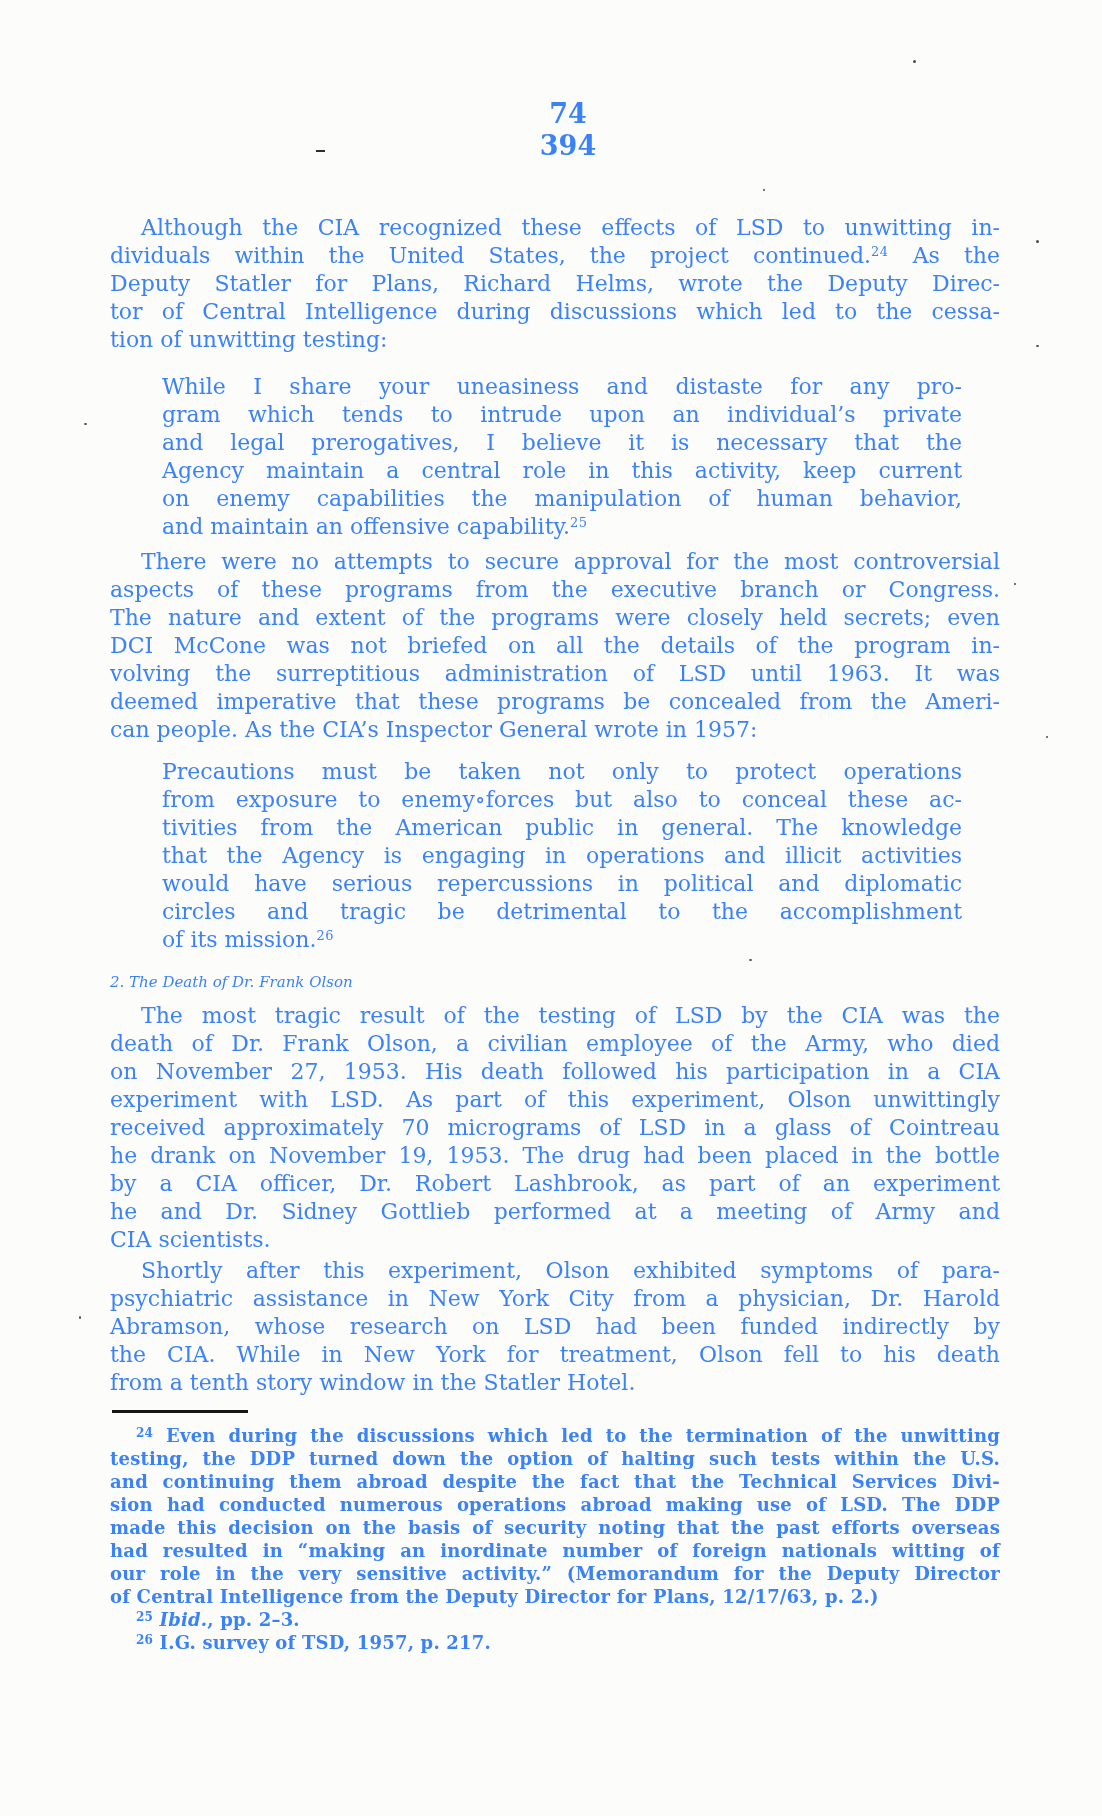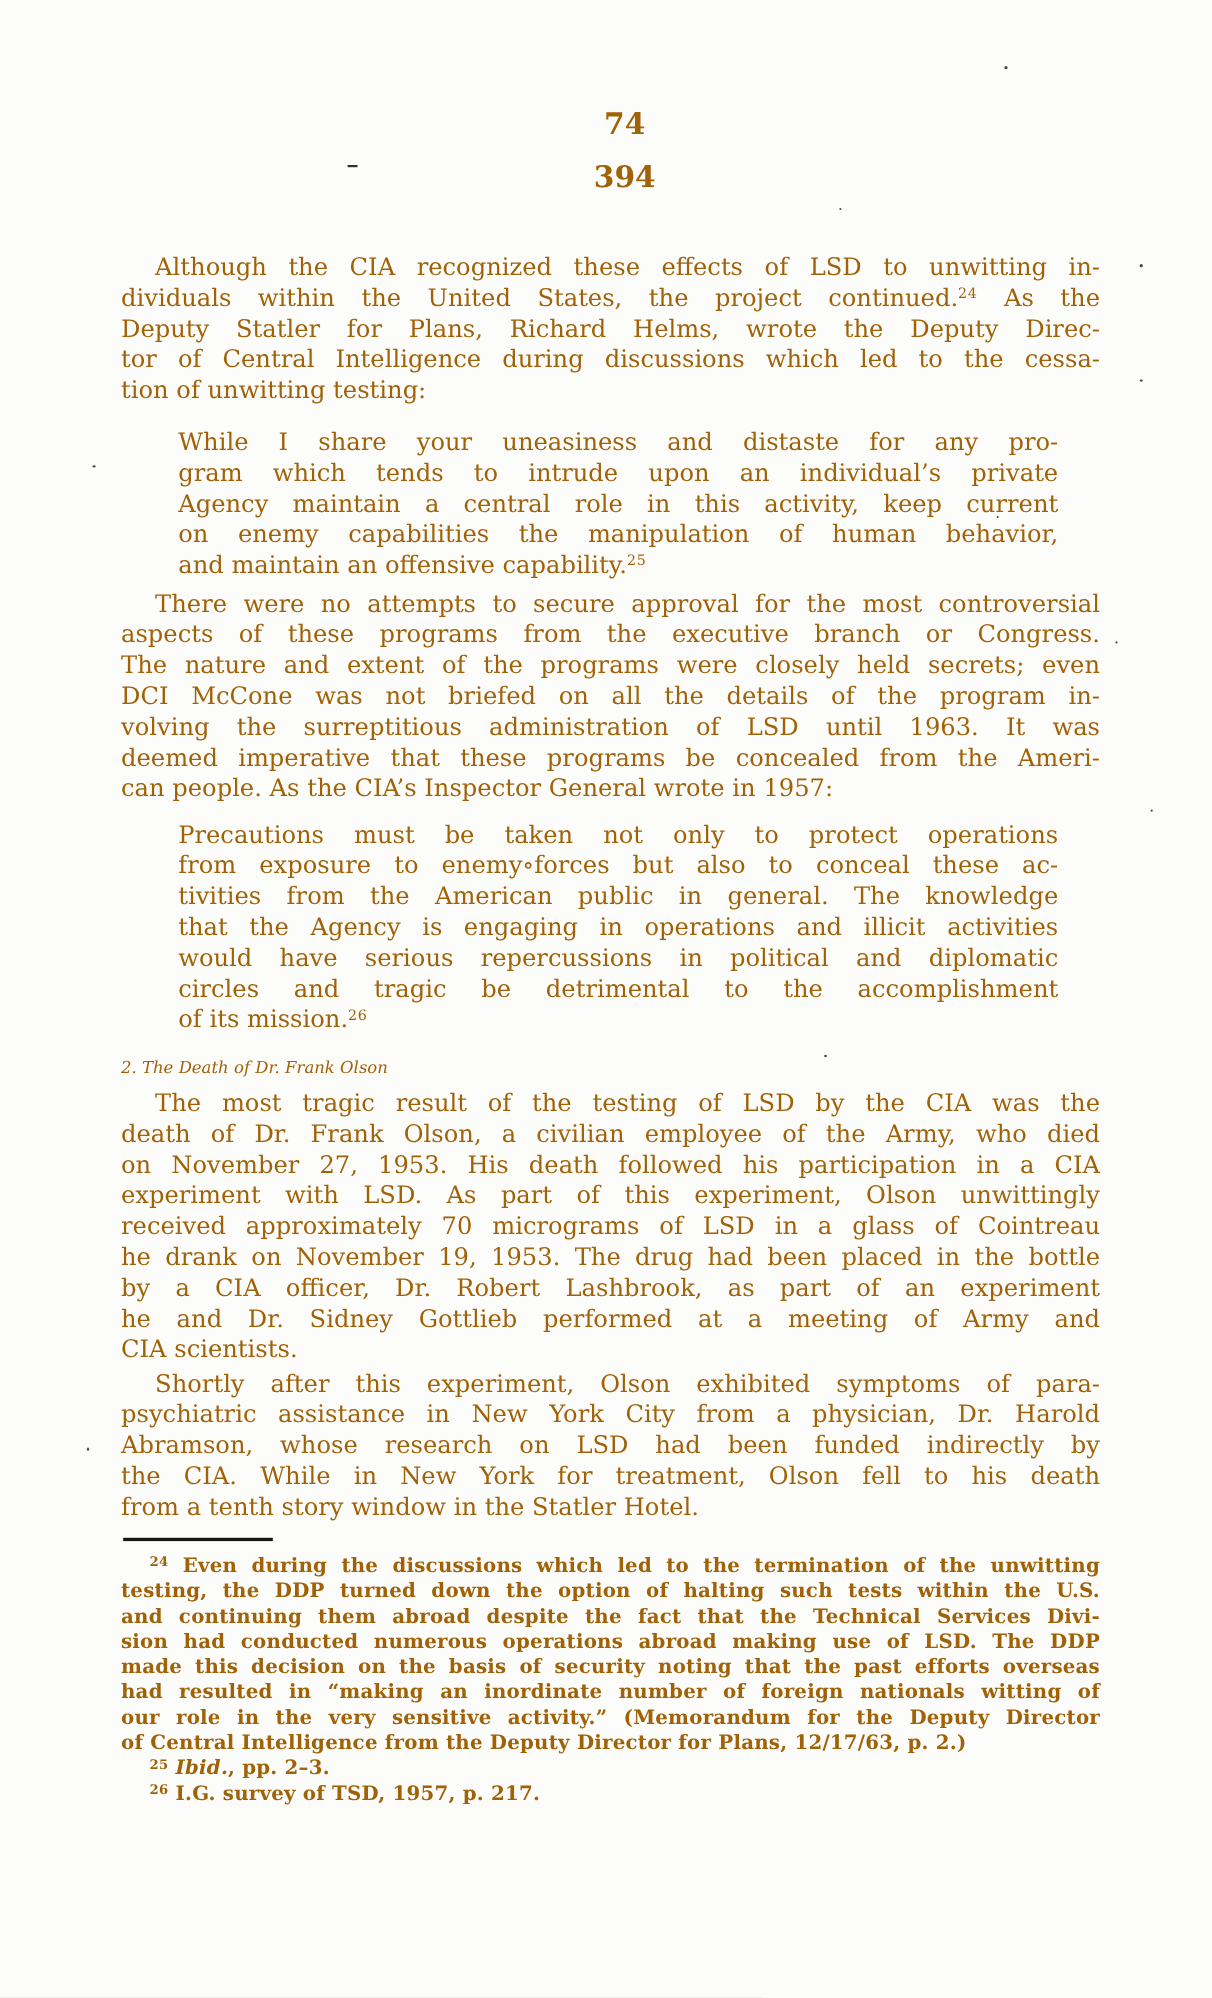--- a/index.html
+++ b/index.html
@@ -6,38 +6,38 @@
     margin: 0;
     padding: 0;
     background: #e8e8e6;
   }
   .page {
     position: relative;
     width: 1102px;
     height: 1816px;
     background: #fcfcfa;
     overflow: hidden;
-    color: #a16207;
+    color: #3b82f6;
     font-family: "DejaVu Serif", "Liberation Serif", serif;
   }
   #doc-body {
     position: absolute;
     left: 110px;
     top: 0;
     width: 890px;
   }
   .pagenum {
     text-align: center;
     padding-left: 26px;
     font-size: 27px;
     line-height: 32px;
     font-weight: bold;
   }
   #pn-folio { margin-top: 98px; }
-  #pn-report { margin-top: 16px; }
+  #pn-report { }
 
   .block { margin: 0; }
   .line {
     text-align: justify;
     text-align-last: justify;
     white-space: normal;
   }
   .line.last {
     text-align: left;
     text-align-last: left;
@@ -122,20 +122,21 @@
         <div class="block para">
           <div class="line first">Although the CIA recognized these effects of LSD to unwitting in-</div>
           <div class="line">dividuals within the United States, the project continued.<sup>24</sup> As the</div>
           <div class="line">Deputy Statler for Plans, Richard Helms, wrote the Deputy Direc-</div>
           <div class="line">tor of Central Intelligence during discussions which led to the cessa-</div>
           <div class="line last">tion of unwitting testing:</div>
         </div>
         <div class="block quote">
           <div class="line">While I share your uneasiness and distaste for any pro-</div>
           <div class="line">gram which tends to intrude upon an individual’s private</div>
+          <div class="line">and legal prerogatives, I believe it is necessary that the</div>
           <div class="line">Agency maintain a central role in this activity, keep current</div>
           <div class="line">on enemy capabilities the manipulation of human behavior,</div>
           <div class="line last">and maintain an offensive capability.<sup>25</sup></div>
         </div>
         <div class="block para">
           <div class="line first">There were no attempts to secure approval for the most controversial</div>
           <div class="line">aspects of these programs from the executive branch or Congress.</div>
           <div class="line">The nature and extent of the programs were closely held secrets; even</div>
           <div class="line">DCI McCone was not briefed on all the details of the program in-</div>
           <div class="line">volving the surreptitious administration of LSD until 1963. It was</div>

